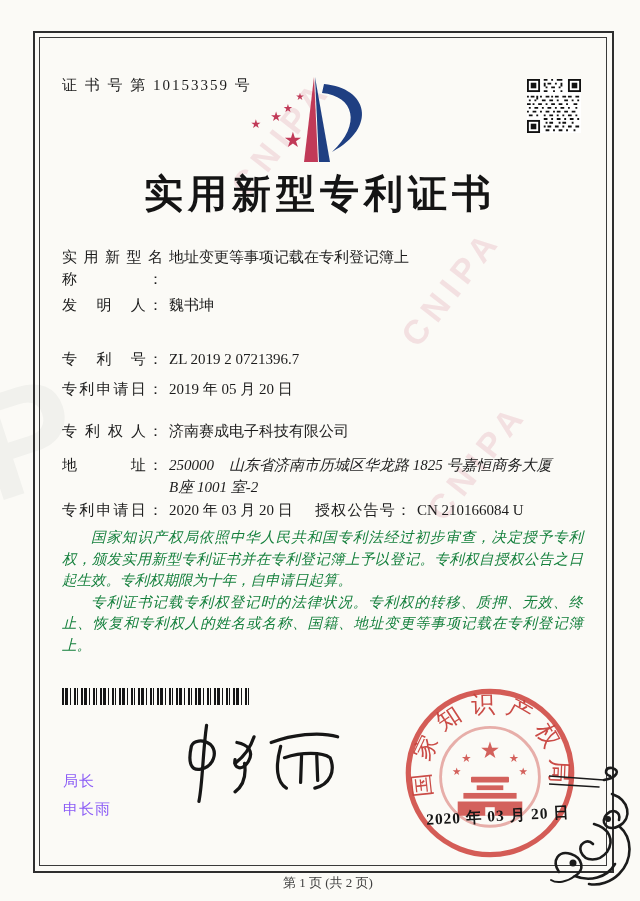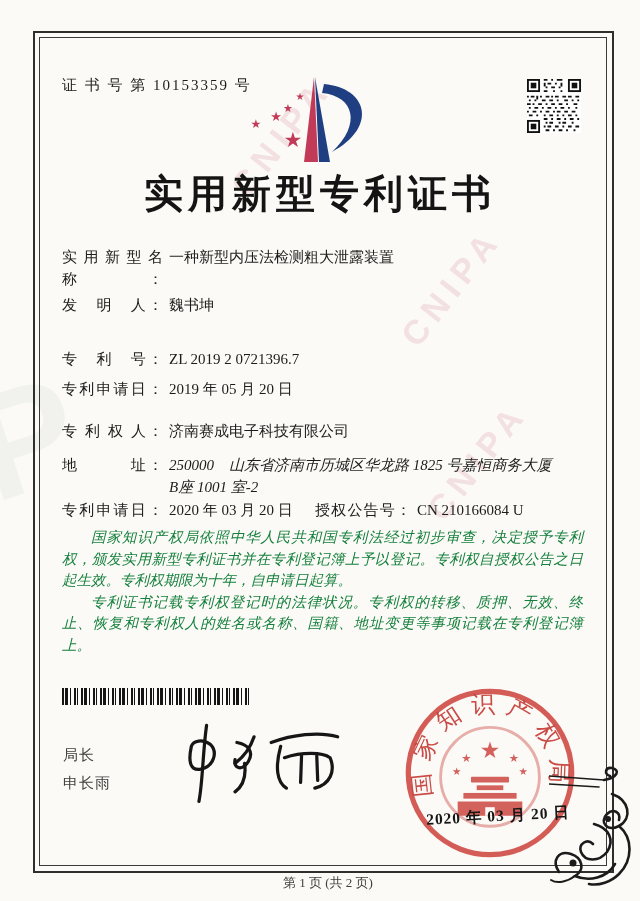--- a/index.html
+++ b/index.html
@@ -51,21 +51,21 @@
 
   .barcode{position:absolute; left:62px; top:688px; width:188px; height:17px;
     background:repeating-linear-gradient(90deg,
       #151515 0 2px, transparent 2px 3px,
       #151515 3px 6px, transparent 6px 8px,
       #151515 8px 9px, transparent 9px 12px,
       #151515 12px 14px, transparent 14px 15px,
       #151515 15px 16px, transparent 16px 19px);}
 
   .signer{position:absolute; left:63px; font-family:"Liberation Sans", sans-serif;
-    font-size:15px; color:#404040; letter-spacing:1px;}
+    font-size:15px; color:#8b5cf6; letter-spacing:1px;margin-top:26px;}
   .signer-title{top:746px;} .signer-name{top:774px;}
   .signature{position:absolute; left:172px; top:714px;}
 
   .seal{position:absolute; left:395px; top:678px;}
   .seal-date{position:absolute; left:398px; top:806px; width:200px; text-align:center;
     font-size:15.5px; letter-spacing:1px; color:#161616; transform:rotate(-3deg);
     font-weight:600;}
 
   .footer{position:absolute; left:0; top:874px; width:640px; text-align:center;
     font-size:13px; color:#404040;padding-left:8px;}
@@ -114,21 +114,21 @@
       <rect x="2" y="2" width="3" height="3"></rect>
         <rect x="24" y="2" width="3" height="3"></rect>
         <rect x="2" y="24" width="3" height="3"></rect>
       <path d="M9 0h2v1H9z M13 0h1v1h-1z M16 0h3v1h-3z M9 2h1v2H9z M11 2h2v1h-2z M15 2h1v1h-1z M18 2h1v2h-1z M10 4h1v1h-1z M13 4h2v1h-2z M17 4h1v1h-1z M9 6h2v1H9z M14 6h1v1h-1z M18 6h1v1h-1z M0 9h1v1H0z M2 9h2v1H2z M5 9h1v2H5z M7 9h1v1H7z M10 9h2v1h-2z M13 9h1v1h-1z M15 9h2v1h-2z M19 9h2v1h-2z M22 9h2v1h-2z M26 9h2v1h-2z M1 11h1v1H1z M4 11h1v1H4z M8 11h2v1H8z M12 11h2v1h-2z M16 11h1v1h-1z M20 11h2v1h-2z M24 11h1v1h-1z M27 11h1v1h-1z M0 13h2v1H0z M3 13h1v1H3z M6 13h2v1H6z M10 13h1v1h-1z M13 13h2v1h-2z M17 13h2v1h-2z M21 13h1v1h-1z M25 13h2v1h-2z M1 15h1v1H1z M4 15h2v1H4z M8 15h1v1H8z M11 15h2v1h-2z M15 15h1v1h-1z M18 15h2v1h-2z M22 15h1v1h-1z M26 15h1v1h-1z M0 17h1v1H0z M3 17h2v1H3z M7 17h1v1H7z M10 17h2v1h-2z M14 17h1v1h-1z M16 17h2v1h-2z M20 17h2v1h-2z M24 17h2v1h-2z M1 19h2v1H1z M5 19h1v1H5z M9 19h1v1H9z M12 19h2v1h-2z M16 19h1v1h-1z M19 19h1v1h-1z M22 19h2v1h-2z M26 19h1v1h-1z M9 21h2v1H9z M13 21h1v1h-1z M16 21h2v1h-2z M20 21h1v1h-1z M23 21h2v1h-2z M27 21h1v1h-1z M10 23h1v1h-1z M12 23h2v1h-2z M17 23h1v1h-1z M19 23h2v1h-2z M24 23h1v1h-1z M9 25h1v1H9z M11 25h2v1h-2z M15 25h2v1h-2z M19 25h1v1h-1z M22 25h2v1h-2z M26 25h2v1h-2z M10 27h2v1h-2z M14 27h1v1h-1z M17 27h2v1h-2z M21 27h1v1h-1z M25 27h1v1h-1z"></path>
     </g>
   </svg>
 
   <div class="title">实用新型专利证书</div>
 
   <div class="row r0">
-    <span class="lbl">实用新型名称：</span><span class="val">一种新型内压法检测粗大泄露装置</span>
+    <span class="lbl">实用新型名称：</span><span class="val">地址变更等事项记载在专利登记簿上</span>
   </div>
   <div class="row r1">
     <span class="lbl">发　明　人：</span><span class="val">魏书坤</span>
   </div>
   <div class="row r2">
     <span class="lbl">专　利　号：</span><span class="val">ZL 2019 2 0721396.7</span>
   </div>
   <div class="row r3">
     <span class="lbl">专利申请日：</span><span class="val">2019 年 05 月 20 日</span>
   </div>

